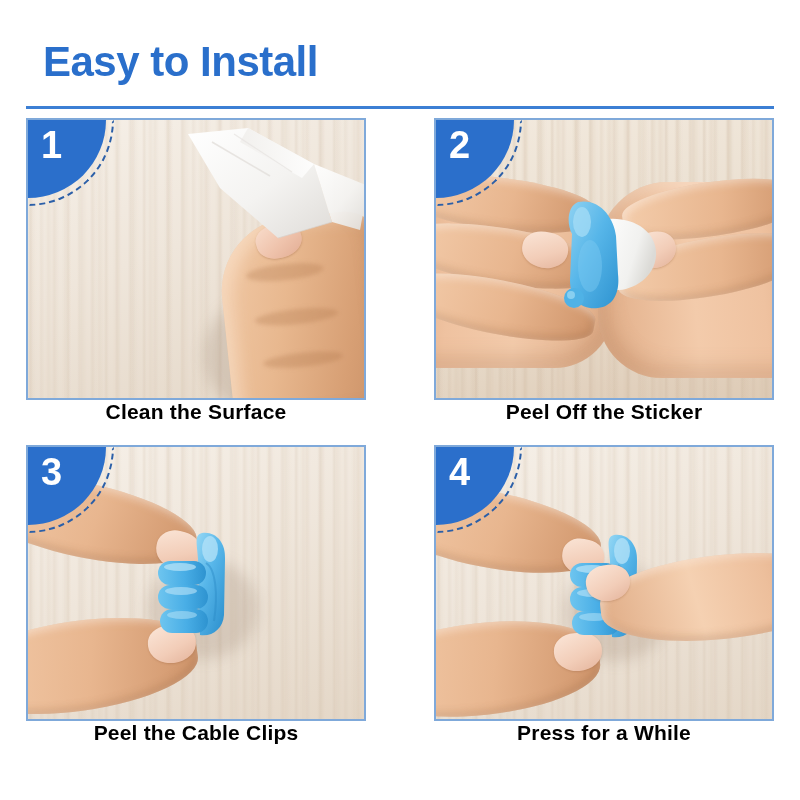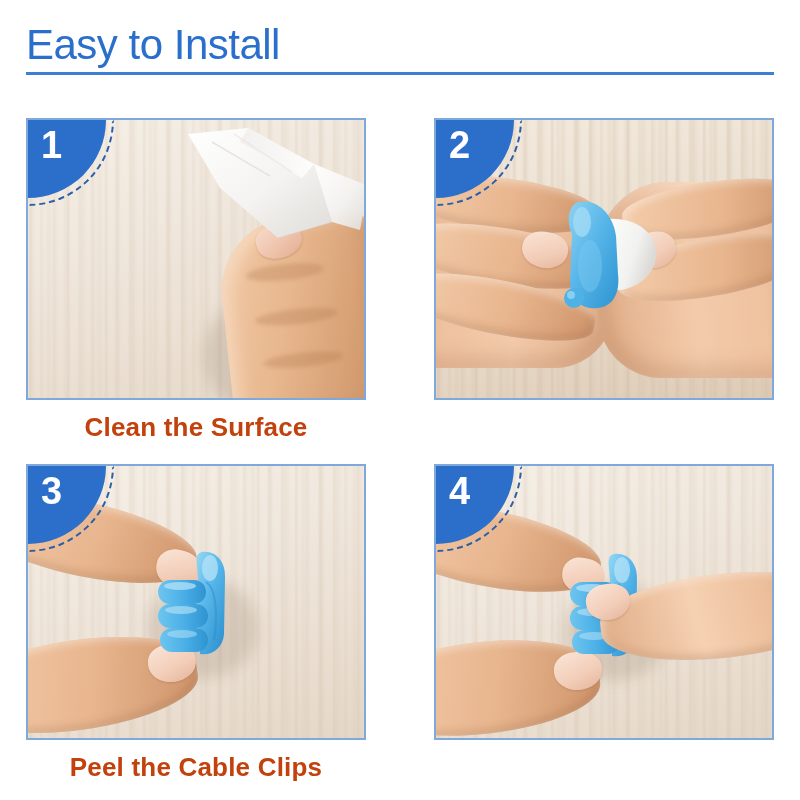--- a/index.html
+++ b/index.html
@@ -18,25 +18,25 @@
 
   
   .header {
     position: absolute;
     left: 26px;
     top: 24px;
     width: 748px;
   }
   .title {
     font-size: 42px;
-    font-weight: normal;
+    font-weight: bold;
     color: #2A6FCB;
     letter-spacing: -0.5px;
     line-height: 1.0;
-    margin: 0;
+    margin: 17px;
     padding: 0 0 6px 0;
     white-space: nowrap;
   }
   .title-rule {
     width: 748px;
     height: 3px;
     background: #3C7FD4;
   }
 
   
@@ -127,24 +127,23 @@
     font-weight: bold;
     color: #ffffff;
     line-height: 1;
     font-family: "Liberation Sans", sans-serif;
   }
 
   
   .caption {
     width: 340px;
     text-align: center;
-    font-size: 26px;
+    font-size: 21px;
     font-weight: bold;
-    color: #c2410c;
-    margin-top: 12px;
+    color: #000000;
     letter-spacing: 0.2px;
     white-space: nowrap;
   }
 
   
   .p1-hand {
     position: absolute;
     right: -26px;
     top: 96px;
     width: 165px;
@@ -324,20 +323,21 @@
         <circle cx="22" cy="102" r="10" fill="#4FB2E6"></circle>
         <circle cx="19" cy="99" r="4" fill="#96D6F3" opacity="0.8"></circle>
       </svg>
 
       <div class="badge">
         <div class="arc"></div>
         <div class="disc"></div>
         <span class="num">2</span>
       </div>
     </div>
+    <div class="caption">Peel Off the Sticker</div>
   </div>
 
   <div class="step row2">
     <div class="photo">
       <div class="wall"></div>
 
       <div class="soft-shadow" style="left:120px;top:112px;width:110px;height:100px;"></div>
 
       <div class="finger" style="left:-60px;top:36px;width:230px;height:74px;transform:rotate(12deg);z-index:3;border-radius:50% / 45%;"></div>
       <div class="nail" style="left:128px;top:84px;width:44px;height:38px;transform:rotate(14deg);z-index:4;"></div>
@@ -418,15 +418,16 @@
         <ellipse cx="30" cy="86" rx="15" ry="4" fill="#BCE5F8" opacity="0.5"></ellipse>
         <path d="M54 34 C64 40 66 66 62 92" stroke="#2A8AC6" stroke-width="2" fill="none" opacity="0.45"></path>
       </svg>
 
       <div class="badge">
         <div class="arc"></div>
         <div class="disc"></div>
         <span class="num">4</span>
       </div>
     </div>
+    <div class="caption">Press for a While</div>
   </div>
 
 </div>
 
 </body></html>

